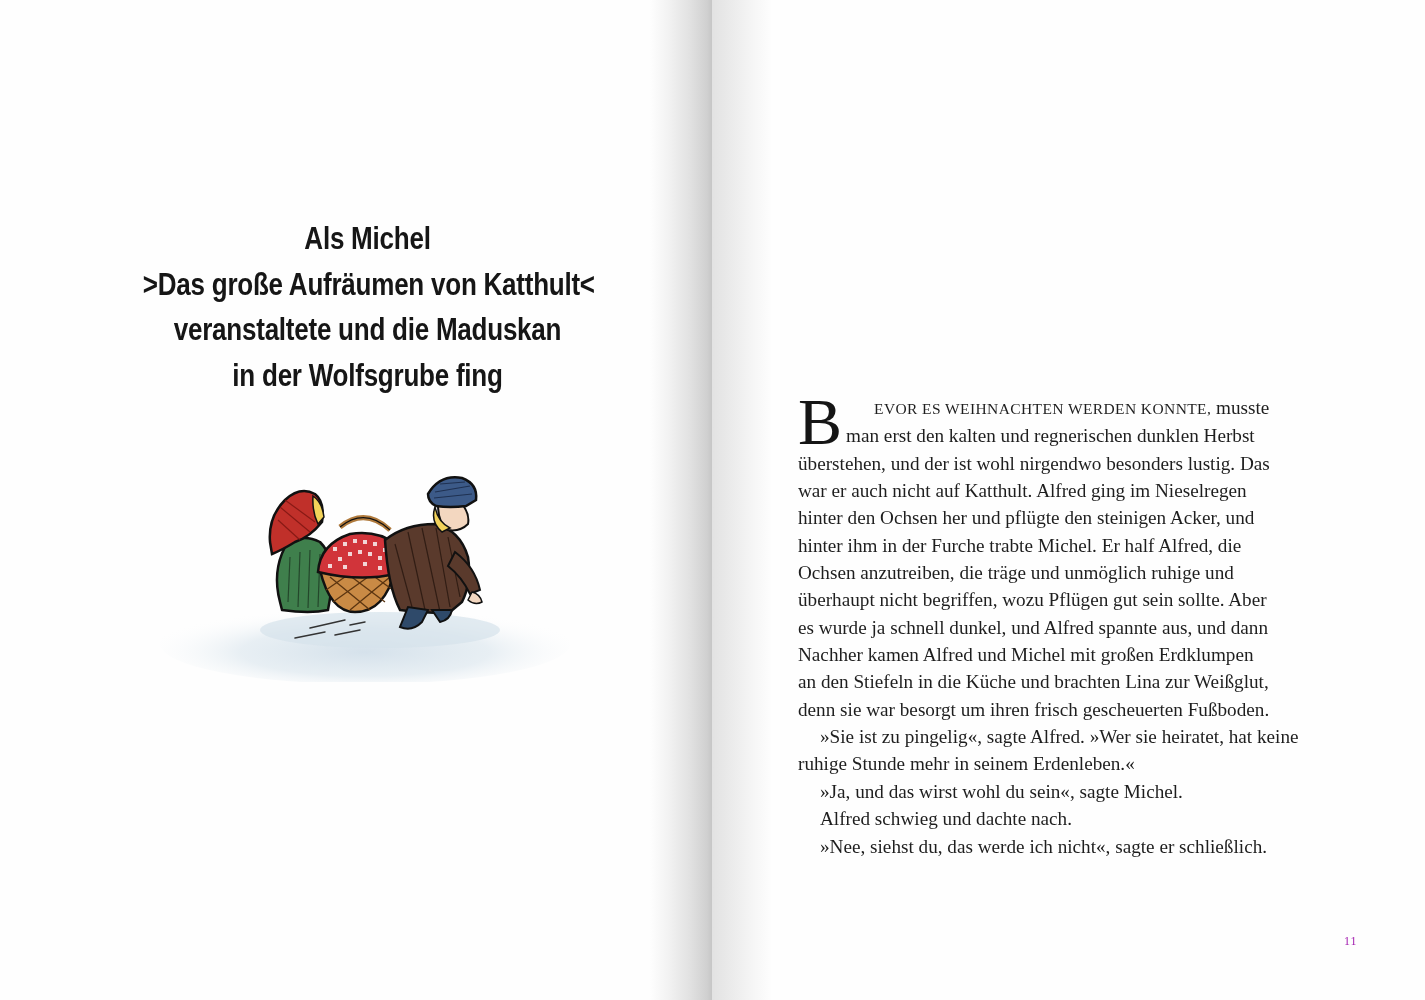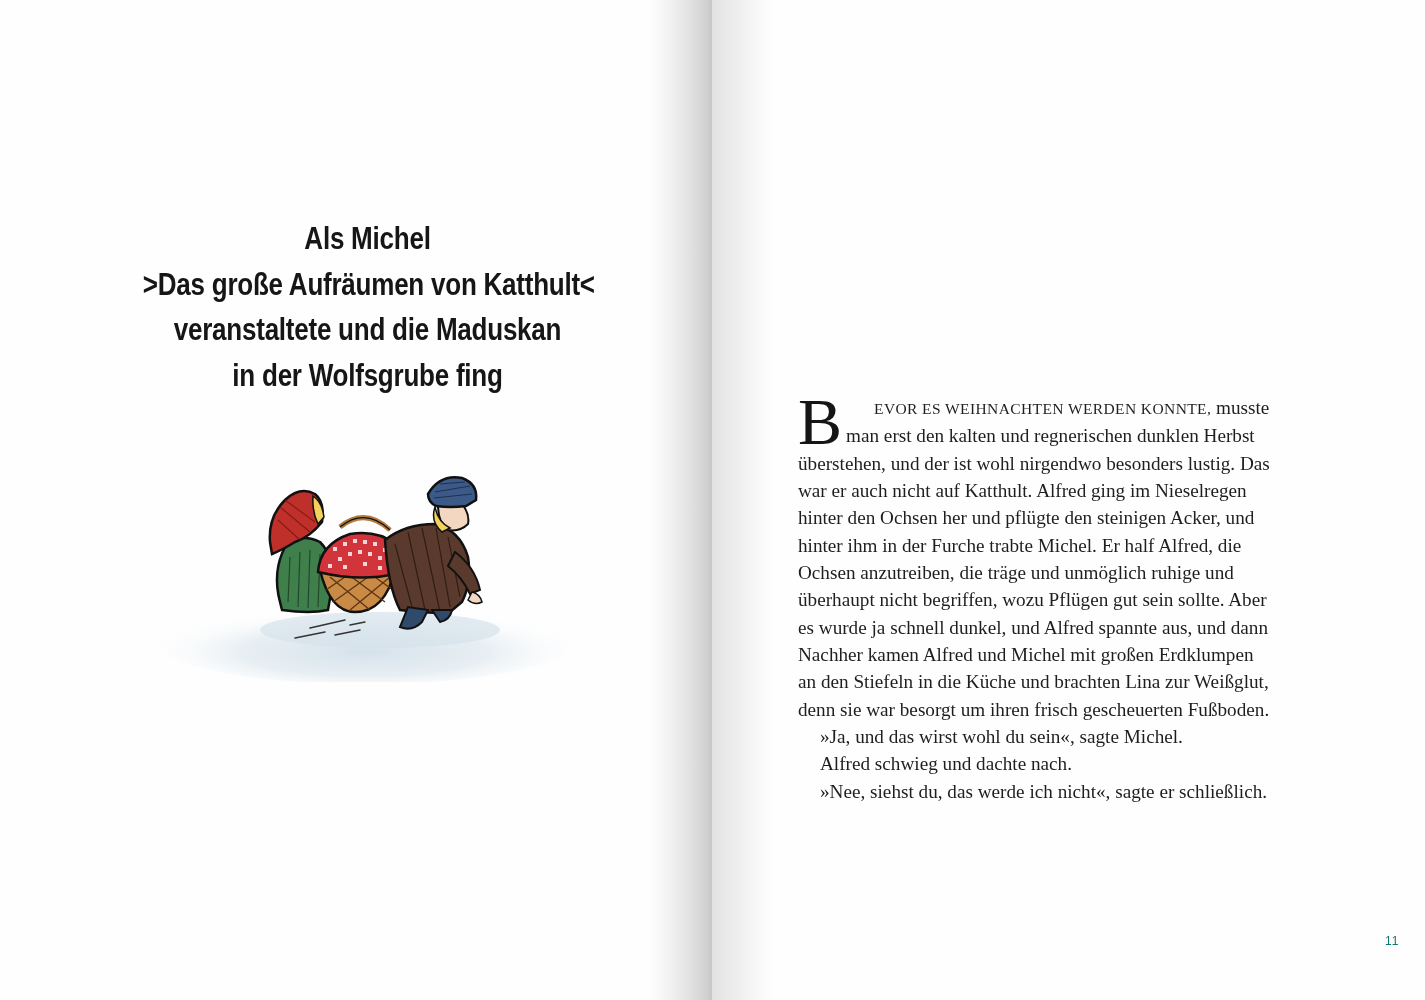--- a/index.html
+++ b/index.html
@@ -80,25 +80,24 @@
       margin: 2px 4px 0 0;
       color: #151515;
     }
     .smallcaps {
       font-size: 15.5px;
       letter-spacing: 0.4px;
       margin-left: 28px;
     }
     .page-number {
       position: absolute; left: 1344px; top: 934px;
-      font-family: Liberation Sans, sans-serif;
+      font-family: Liberation Serif, serif;
       font-size: 12px;
       letter-spacing: 1px;
-      color: #0f766e;
-      margin-left: 41px;
+      color: #a21caf;
     }
   </style>
 </head>
 <body>
 
 <div class="spread">
 
   <div class="page page-left">
     <div class="gutter-left"></div>
 
@@ -221,20 +220,24 @@
       <span class="line">hinter den Ochsen her und pflügte den steinigen Acker, und</span>
       <span class="line">hinter ihm in der Furche trabte Michel. Er half Alfred, die</span>
       <span class="line">Ochsen anzutreiben, die träge und unmöglich ruhige und</span>
       <span class="line">überhaupt nicht begriffen, wozu Pflügen gut sein sollte. Aber</span>
       <span class="line">es wurde ja schnell dunkel, und Alfred spannte aus, und dann</span>
       <span class="line">Nachher kamen Alfred und Michel mit großen Erdklumpen</span>
       <span class="line">an den Stiefeln in die Küche und brachten Lina zur Weißglut,</span>
       <span class="line">denn sie war besorgt um ihren frisch gescheuerten Fußboden.</span>
     </p>
     <p>
+      <span class="line indent">»Sie ist zu pingelig«, sagte Alfred. »Wer sie heiratet, hat keine</span>
+      <span class="line">ruhige Stunde mehr in seinem Erdenleben.«</span>
+    </p>
+    <p>
       <span class="line indent">»Ja, und das wirst wohl du sein«, sagte Michel.</span>
     </p>
     <p>
       <span class="line indent">Alfred schwieg und dachte nach.</span>
     </p>
     <p>
       <span class="line indent">»Nee, siehst du, das werde ich nicht«, sagte er schließlich.</span>
     </p>
   </div>
 

